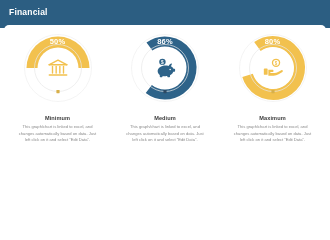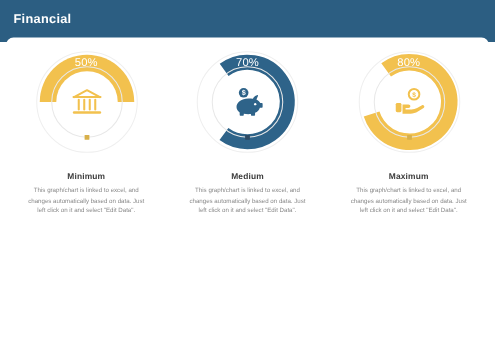--- a/index.html
+++ b/index.html
@@ -82,21 +82,21 @@
     display: block;
     width: 76px;
     height: 76px;
   }
   .pct-label {
     position: absolute;
     left: 0;
     width: 76px;
     text-align: center;
     font-size: 7.5px;
-    font-weight: normal;
+    font-weight: bold;
     color: #ffffff;
     letter-spacing: 0.1px;
   }
   .pct-yellow { top: 6.5px; }
   .pct-blue   { top: 6.5px; }
 
   .icon-holder {
     position: absolute;
     left: 50%;
     top: 50%;
@@ -174,21 +174,21 @@
     <div class="col">
       <div class="donut-wrap">
         <svg class="donut-svg" viewBox="0 0 76 76">
           <circle cx="38" cy="38" r="33.5" fill="none" stroke="#EFEFEF" stroke-width="0.7"></circle>
 
           <circle cx="38" cy="38" r="26.5" fill="none" stroke="#2E6389" stroke-width="10" stroke-dasharray="116.5 49.9" transform="rotate(-126 38 38)"></circle>
           <circle cx="38" cy="38" r="20.5" fill="#FFFFFF"></circle>
           <circle cx="38" cy="38" r="23.5" fill="none" stroke="#E8E8E8" stroke-width="0.7"></circle>
           <rect x="36.4" y="60" width="3.2" height="3.2" rx="0.4" fill="#2E4A63"></rect>
         </svg>
-        <div class="pct-label pct-blue">70%</div>
+        <div class="pct-label pct-blue">86%</div>
         <div class="icon-holder">
           <svg width="22" height="22" viewBox="0 0 24 24">
             <g fill="#2E6389">
 
               <circle cx="9.2" cy="5.3" r="3.5"></circle>
 
               <path d="M12.6 9.4 C7.7 9.4 4 12.3 4 15.6 C4 17.2 4.9 18.6 6.3 19.6 L6.3 21.3 C6.3 21.7 6.6 22 7 22 L8.6 22 C9 22 9.3 21.7 9.3 21.3 L9.3 20.6 C10.3 20.8 11.4 20.9 12.6 20.9 C13.3 20.9 13.9 20.9 14.5 20.8 L14.5 21.3 C14.5 21.7 14.8 22 15.2 22 L16.8 22 C17.2 22 17.5 21.7 17.5 21.3 L17.5 19.9 C19.3 19.1 20.6 17.7 21 16.1 L22.3 16.1 C22.7 16.1 23 15.8 23 15.4 L23 13.4 C23 13 22.7 12.7 22.3 12.7 L21.3 12.7 C20.7 11.6 19.7 10.7 18.5 10.1 L19.6 7.7 C19.8 7.3 19.5 6.9 19.1 7 C18 7.2 16.7 7.8 15.9 9.7 C14.9 9.5 13.8 9.4 12.6 9.4 Z"></path>
             </g>
 
             <text x="9.2" y="7.2" font-family="'Liberation Sans', sans-serif" font-size="5.2" font-weight="bold" fill="#FFFFFF" text-anchor="middle">$</text>

